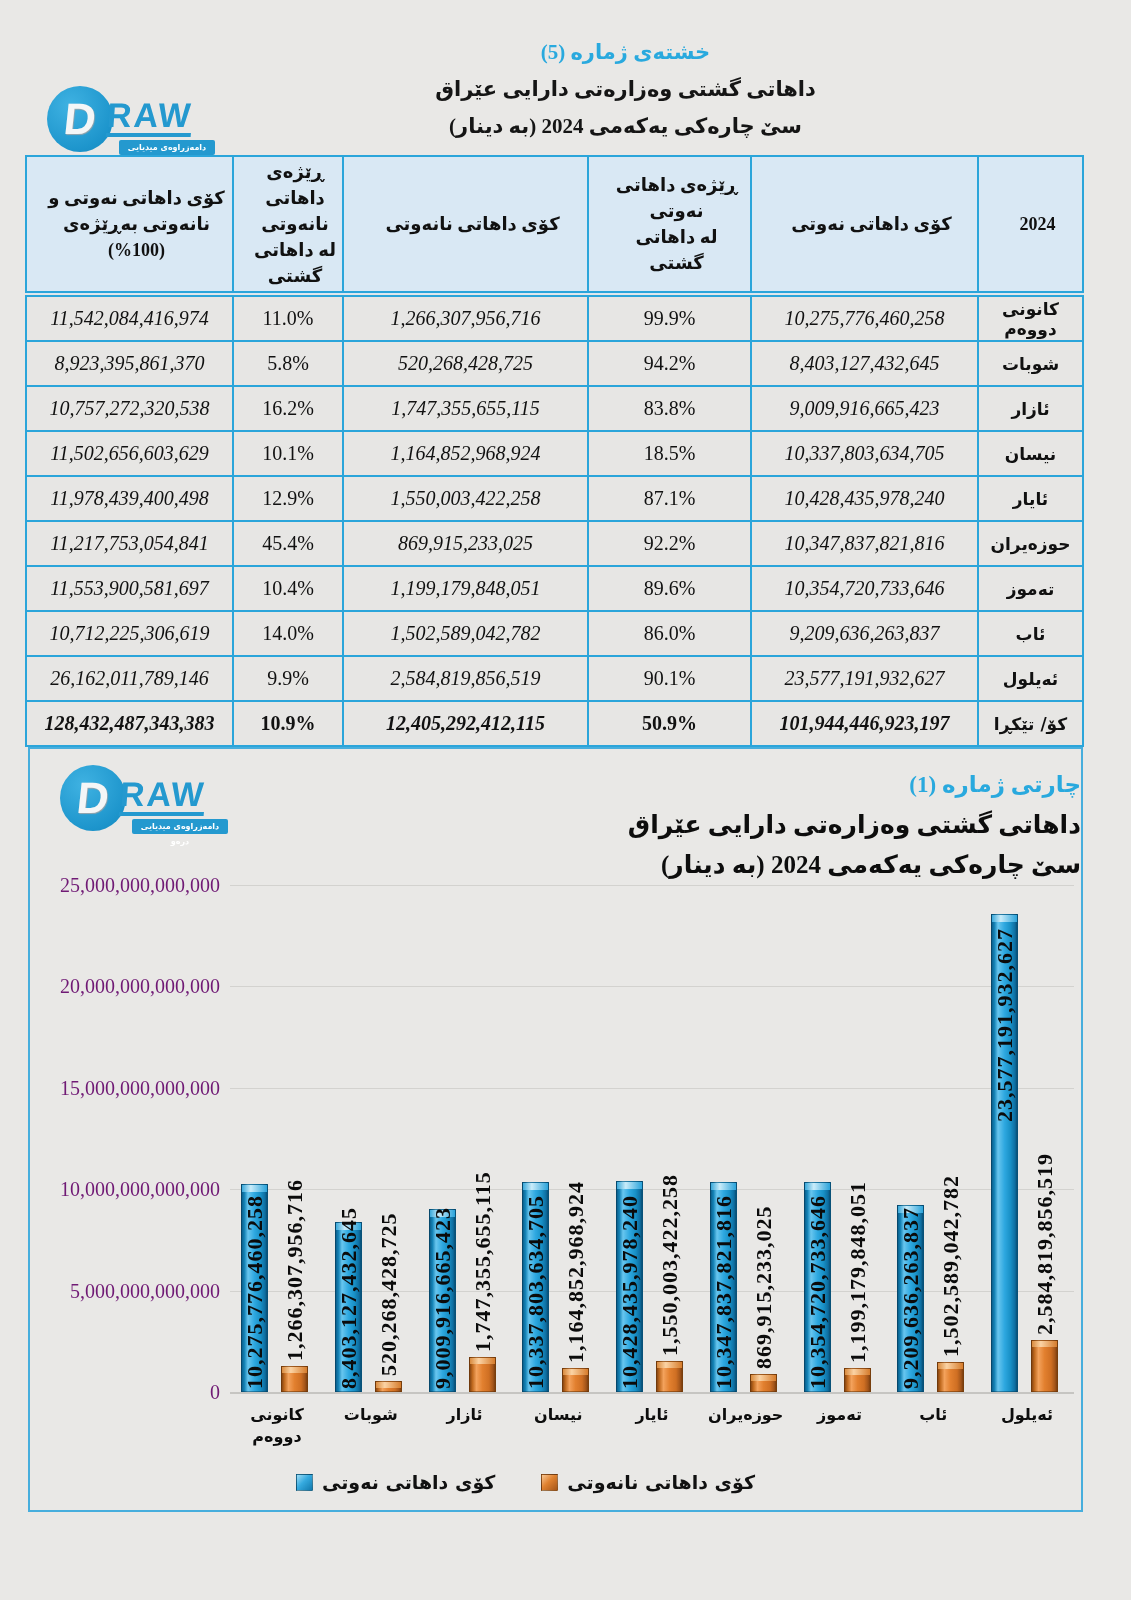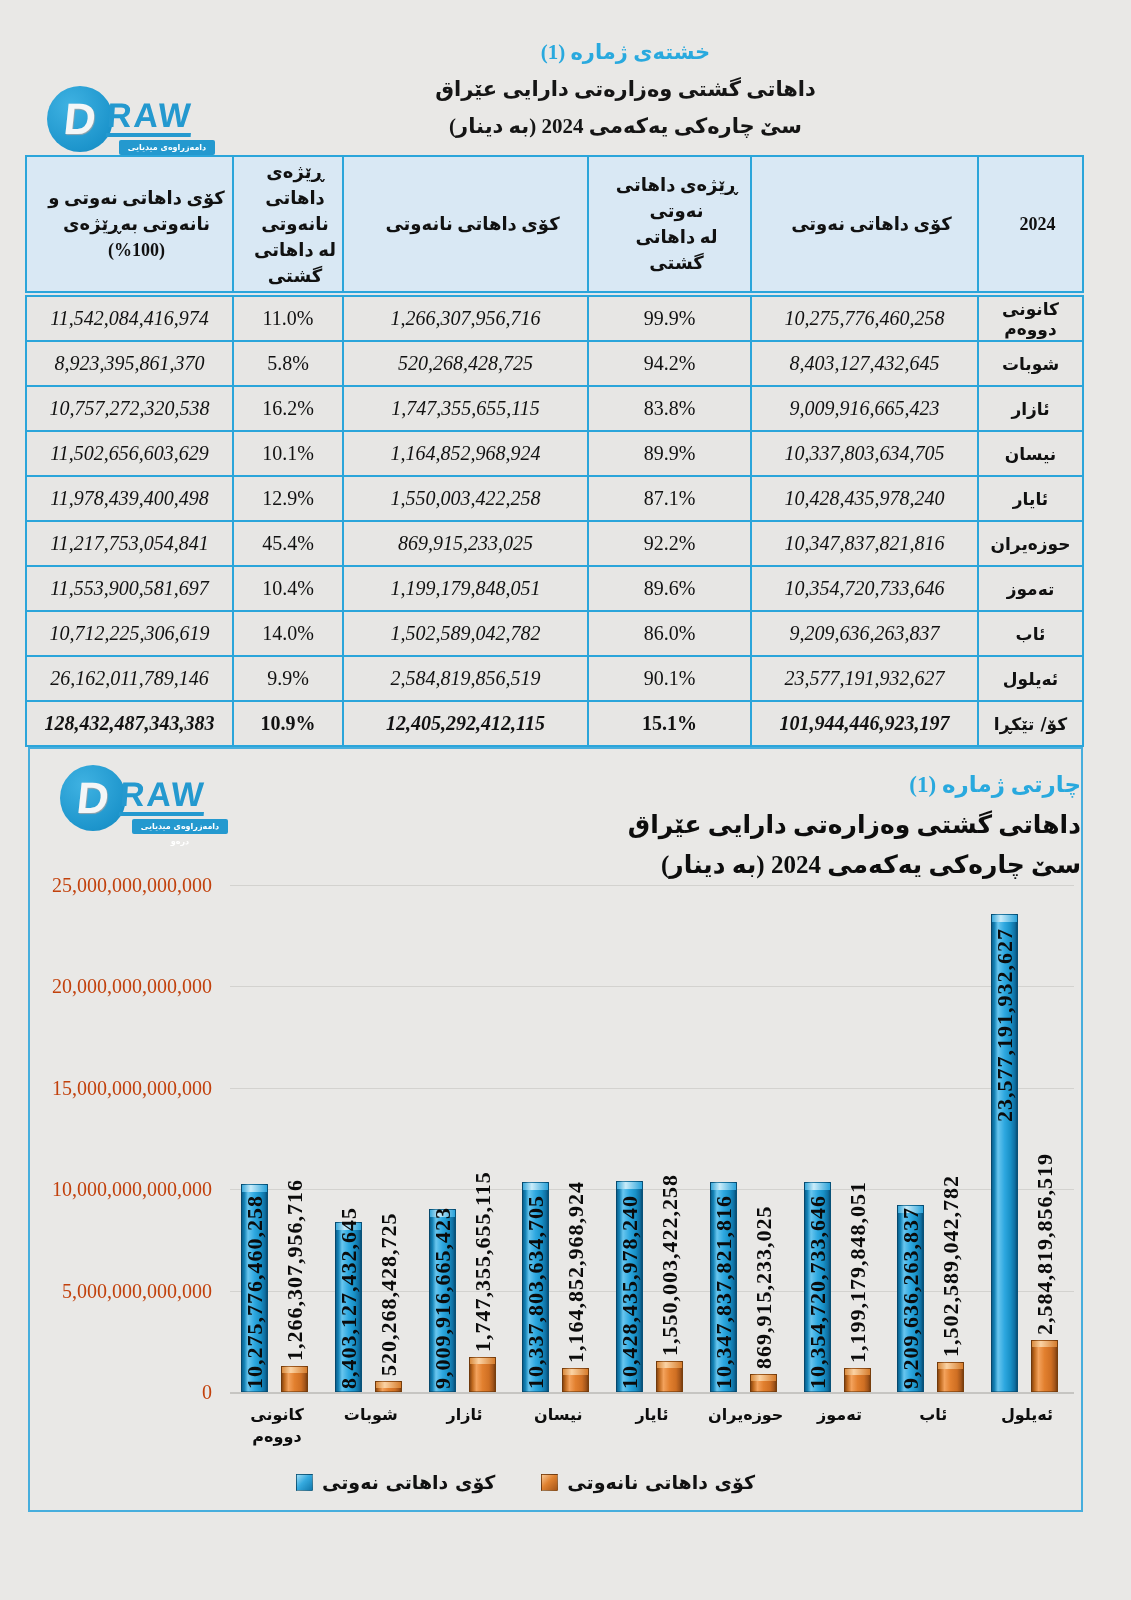--- a/index.html
+++ b/index.html
@@ -59,21 +59,21 @@
     border:2px solid #47aedd;box-sizing:border-box;background:#e9e8e6;
   }
   .chart-titles{position:absolute;left:0;top:16px;width:100%;box-sizing:border-box;
     padding-left:150px;text-align:right;}
   .c-cyan{color:#29a9de;font-weight:bold;font-size:23px;line-height:40px;}
   .c-black{color:#0d0d0d;font-weight:bold;font-size:25px;line-height:40px;}
   .plot{position:absolute;left:200px;top:136px;width:844px;height:507px;
     border-bottom:2px solid #c6c5c2;}
   .gridline{position:absolute;left:0;width:100%;height:1px;background:#d3d2cf;}
   .ytick{
-    position:absolute;left:0;width:182px;text-align:right;font-size:20px;color:#c2410c;
+    position:absolute;left:8px;width:182px;text-align:right;font-size:20px;color:#701a75;
     direction:ltr;line-height:24px;
   }
   .bar{position:absolute;bottom:0;width:27px;box-sizing:border-box;}
   .bar.blue{
     background:linear-gradient(90deg,#0b618f 0%,#1583b6 10%,#68c6ef 24%,#2ea8e0 50%,#1890c6 74%,#0e6ea1 92%,#084f75 100%);
     border:1px solid rgba(5,55,85,.45);
   }
   .bar.blue::before{
     content:"";position:absolute;left:0;right:0;top:0;height:7px;
     background:linear-gradient(90deg,#3ba9da,#c9ecfa 35%,#2ba3da);
@@ -114,21 +114,21 @@
 
 <div class="logo" style="left:47px;top:84px;">
   <div class="disc">
     <span class="dglyph">D</span>
   </div>
   <div class="wordmark">RAW</div>
   <div class="ribbon">دامەزراوەی میدیایی درەو</div>
 </div>
 
 <div class="doc-titles" dir="rtl">
-  <div class="t-cyan">خشتەی ژمارە (1)</div>
+  <div class="t-cyan">خشتەی ژمارە (5)</div>
   <div class="t-black">داهاتی گشتی وەزارەتی دارایی عێراق</div>
   <div class="t-black">سێ چارەکی یەکەمی 2024 (بە دینار)</div>
 </div>
 
 <table class="rev" dir="rtl">
   <colgroup>
     <col style="width:105px">
       <col style="width:227px">
       <col style="width:163px">
     <col style="width:245px">
@@ -170,21 +170,21 @@
         <td class="month">ئازار</td>
         <td class="num">9,009,916,665,423</td>
         <td class="pct">83.8%</td>
         <td class="num">1,747,355,655,115</td>
         <td class="pct">16.2%</td>
         <td class="num">10,757,272,320,538</td>
       </tr>
       <tr>
         <td class="month">نیسان</td>
         <td class="num">10,337,803,634,705</td>
-        <td class="pct">89.9%</td>
+        <td class="pct">18.5%</td>
         <td class="num">1,164,852,968,924</td>
         <td class="pct">10.1%</td>
         <td class="num">11,502,656,603,629</td>
       </tr>
       <tr>
         <td class="month">ئایار</td>
         <td class="num">10,428,435,978,240</td>
         <td class="pct">87.1%</td>
         <td class="num">1,550,003,422,258</td>
         <td class="pct">12.9%</td>
@@ -218,21 +218,21 @@
         <td class="month">ئەیلول</td>
         <td class="num">23,577,191,932,627</td>
         <td class="pct">90.1%</td>
         <td class="num">2,584,819,856,519</td>
         <td class="pct">9.9%</td>
         <td class="num">26,162,011,789,146</td>
       </tr>
       <tr class="total">
         <td class="month">کۆ/ تێکڕا</td>
         <td class="num">101,944,446,923,197</td>
-        <td class="pct">15.1%</td>
+        <td class="pct">50.9%</td>
         <td class="num">12,405,292,412,115</td>
         <td class="pct">10.9%</td>
         <td class="num">128,432,487,343,383</td>
       </tr>
     </tbody>
 </table>
 
 <div class="chart-panel">
   <div class="logo" style="left:30px;top:14px;">
     <div class="disc">

